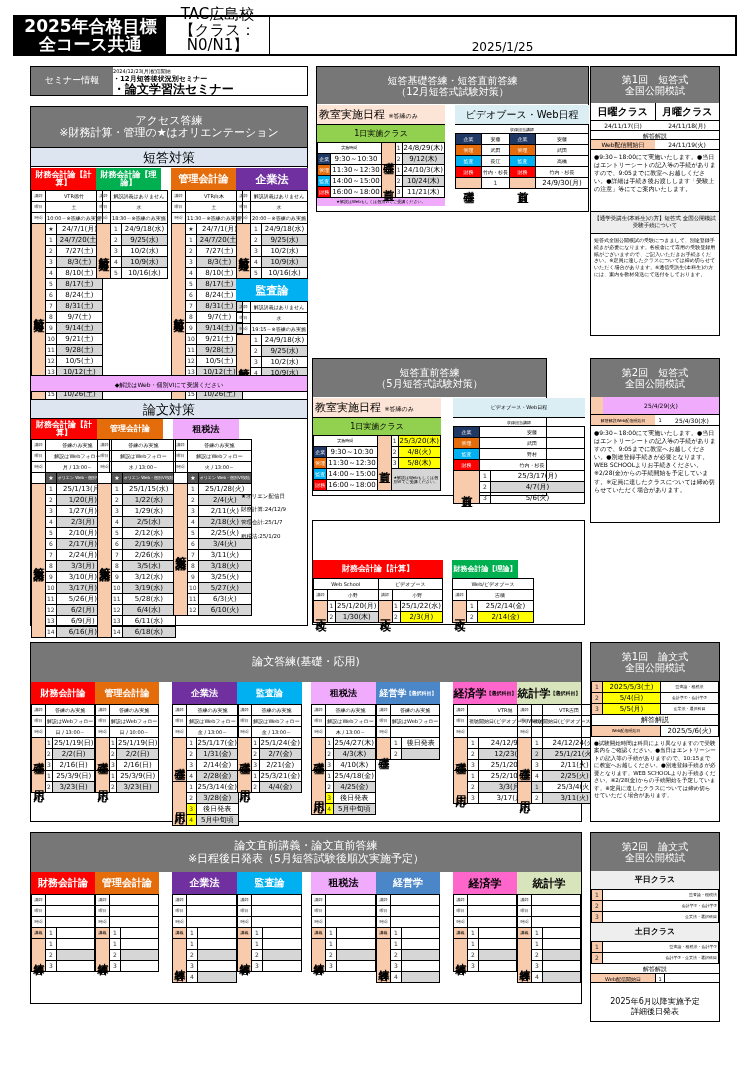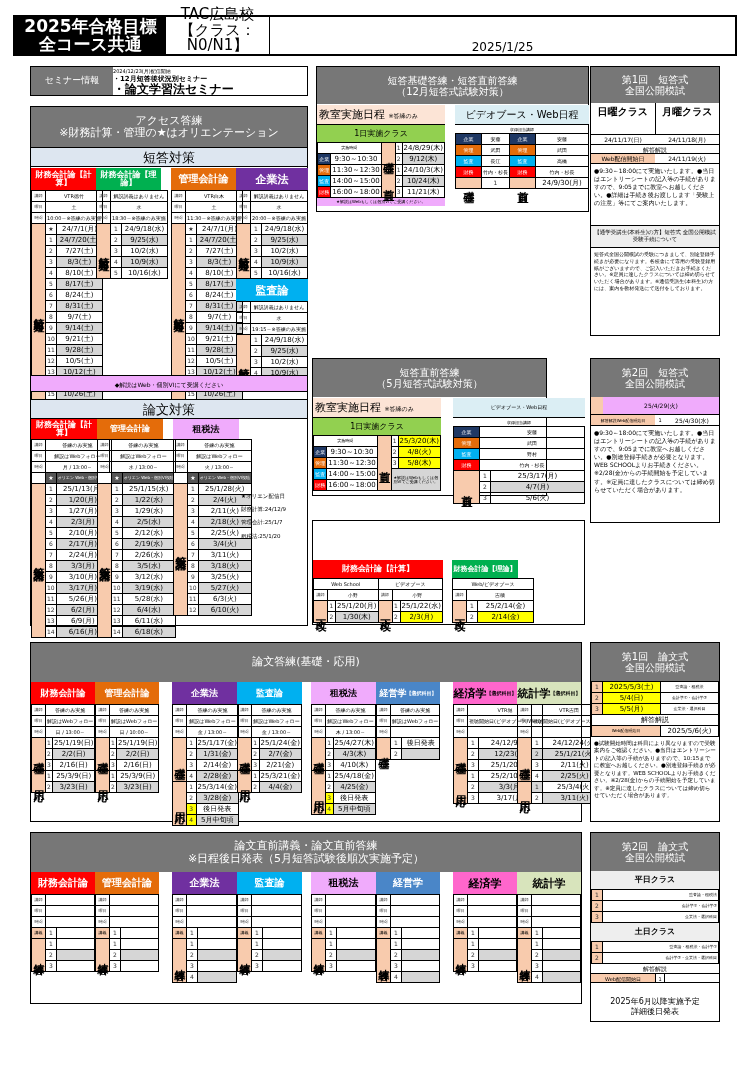--- a/index.html
+++ b/index.html
@@ -667,21 +667,21 @@
           </tr>
         </tbody>
       </table>
  </div>
 </div>
 
 <div class="abs panel" style="top:66px;left:590px;width:130px;height:270px">
  <div class="gbar" style="height:36px;font-size:10px">
       <span><span>第1回　短答式</span><br><span>全国公開模試</span></span>
     </div>
- <div style="display:flex;height:32px;font-size:10px;font-weight:bold;border-bottom:1px solid #000">
+ <div style="display:flex;height:18px;font-size:10px;font-weight:bold;border-bottom:1px solid #000">
       <div style="flex:1;text-align:center;line-height:18px;border-right:1px solid #000">日曜クラス</div>
       <div style="flex:1;text-align:center;line-height:18px">月曜クラス</div>
     </div>
  <div style="display:flex;font-size:6px;height:10px;line-height:10px;border-bottom:1px solid #000">
       <div style="flex:1;text-align:center">24/11/17(日)</div>
       <div style="flex:1;text-align:center">24/11/18(月)</div>
     </div>
  <div style="text-align:center;font-size:6px;height:9px;line-height:9px;border-bottom:1px solid #000">解答解説</div>
  <div style="display:flex;font-size:6px;height:10px;line-height:10px;border-bottom:1px solid #000">
       <div class="p" style="width:64px;text-align:center;background:#f8cbad">Web配信開始日</div>

